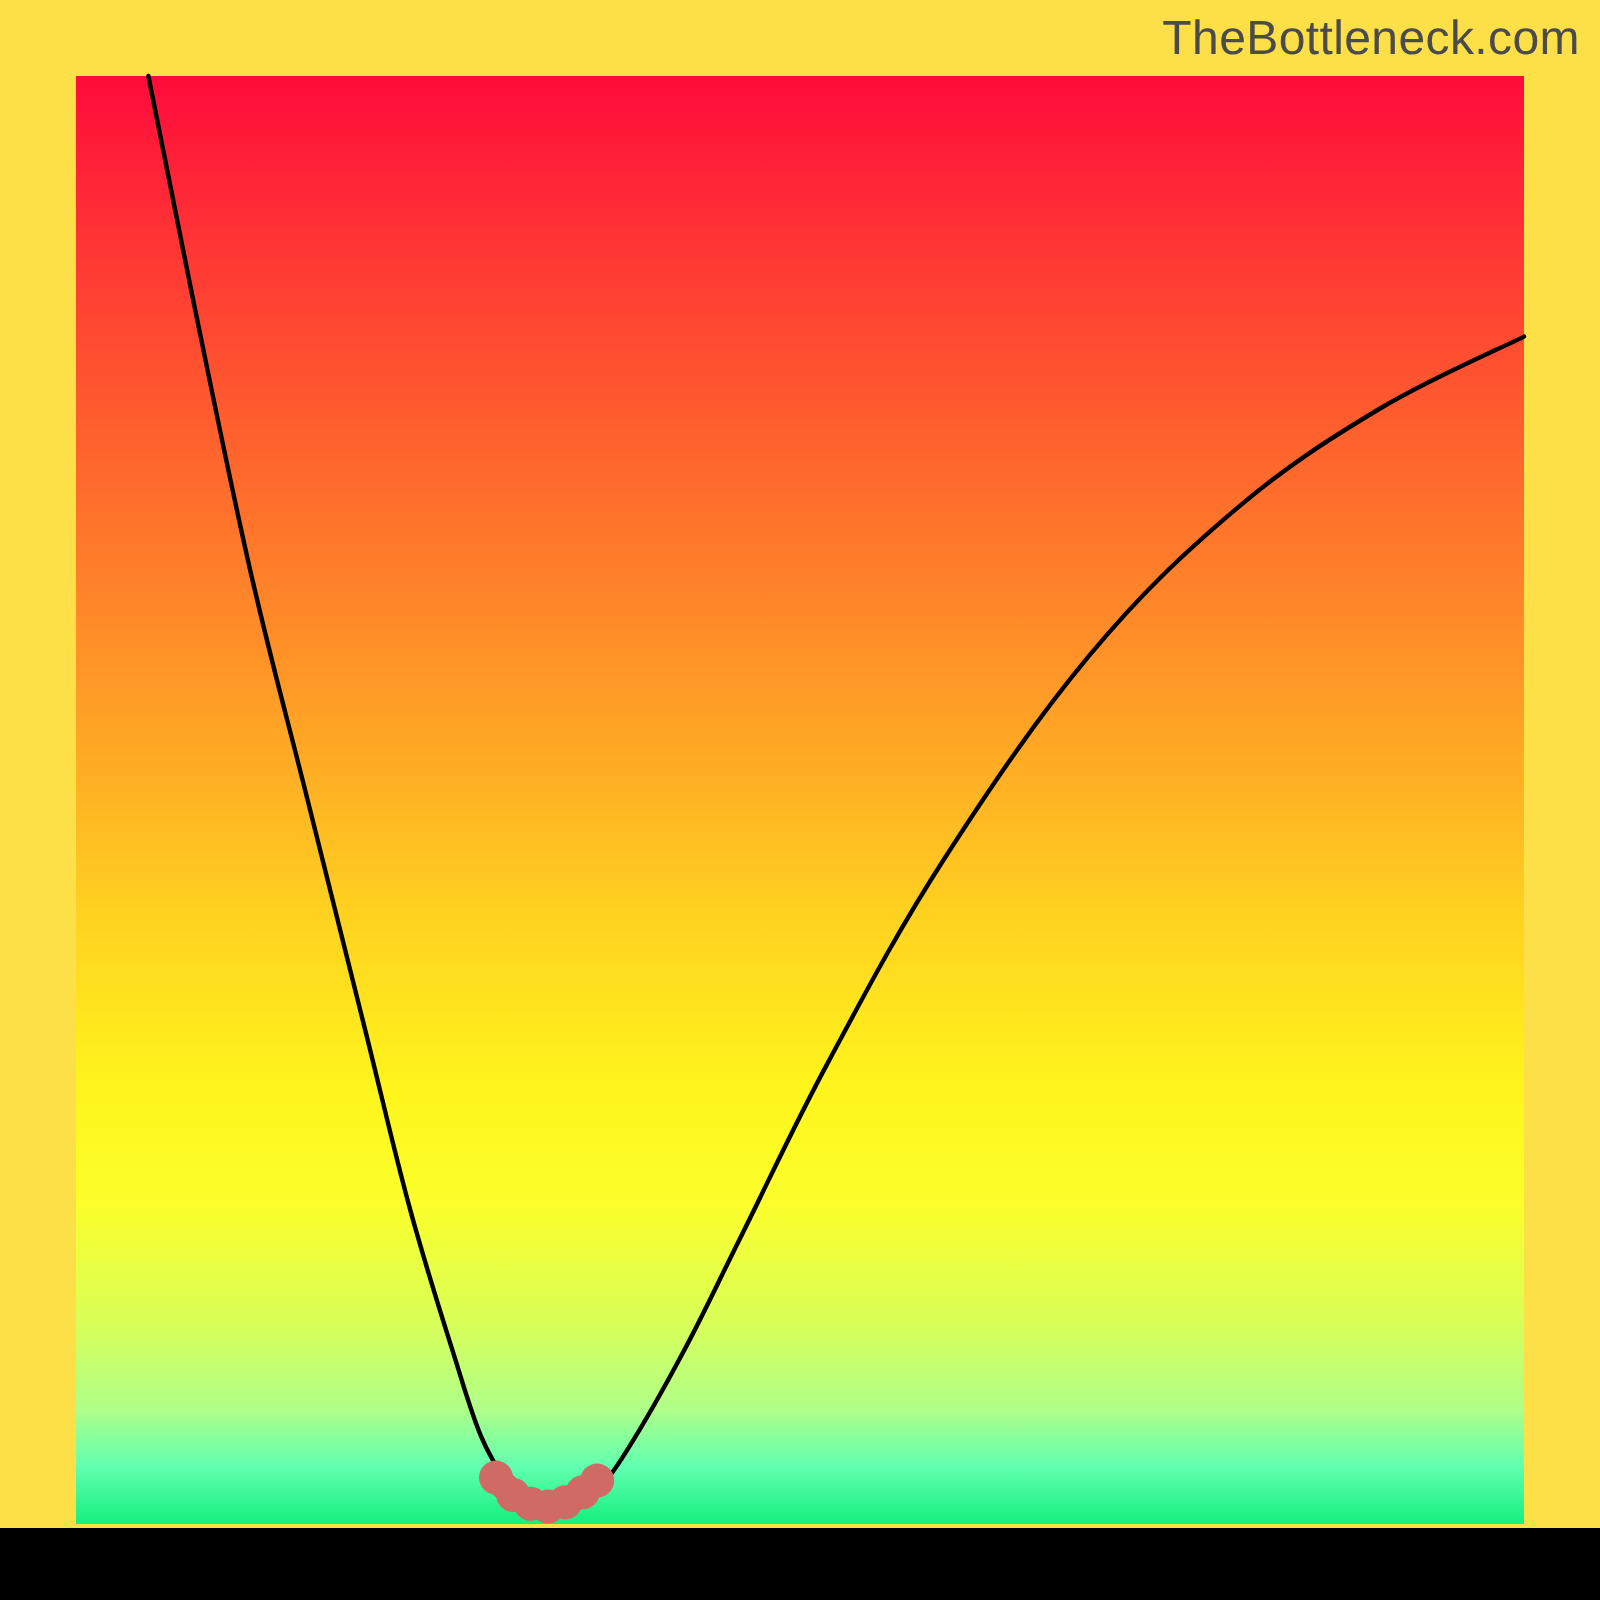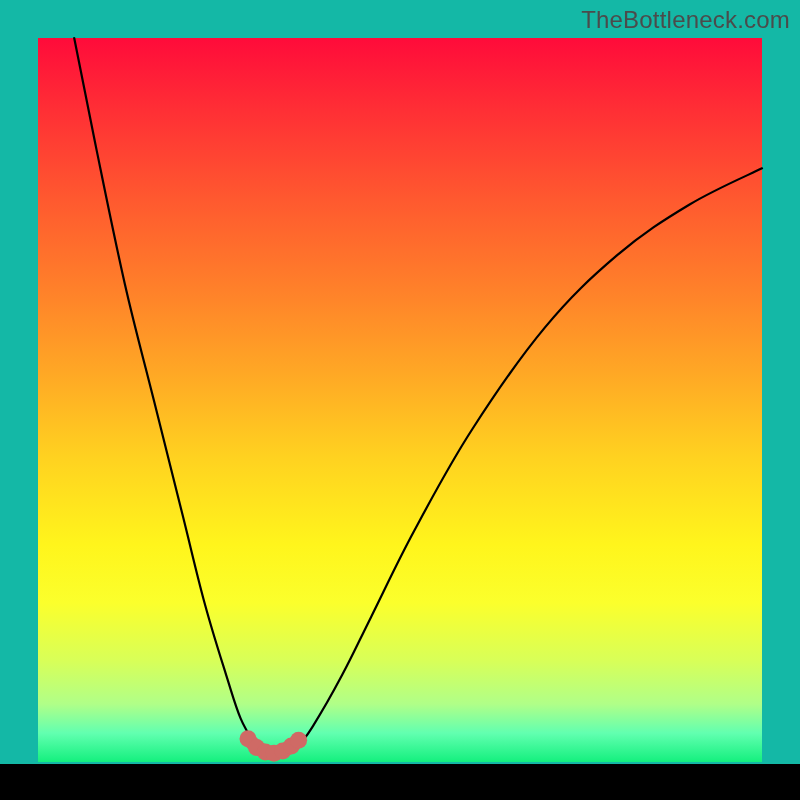--- a/index.html
+++ b/index.html
@@ -9,21 +9,21 @@
     height: 800px;
     background: #000;
     font-family: Arial, Helvetica, sans-serif;
   }
   .frame {
     position: absolute;
     left: 0;
     top: 0;
     width: 800px;
     height: 764px;
-    background: #14b8a6;
+    background: #fde047;
   }
   .plot-area {
     position: absolute;
     left: 38px;
     top: 38px;
     width: 724px;
     height: 724px;
     background: linear-gradient(to bottom,
       #ff0b3a 0%,
       #ff2f35 10%,

